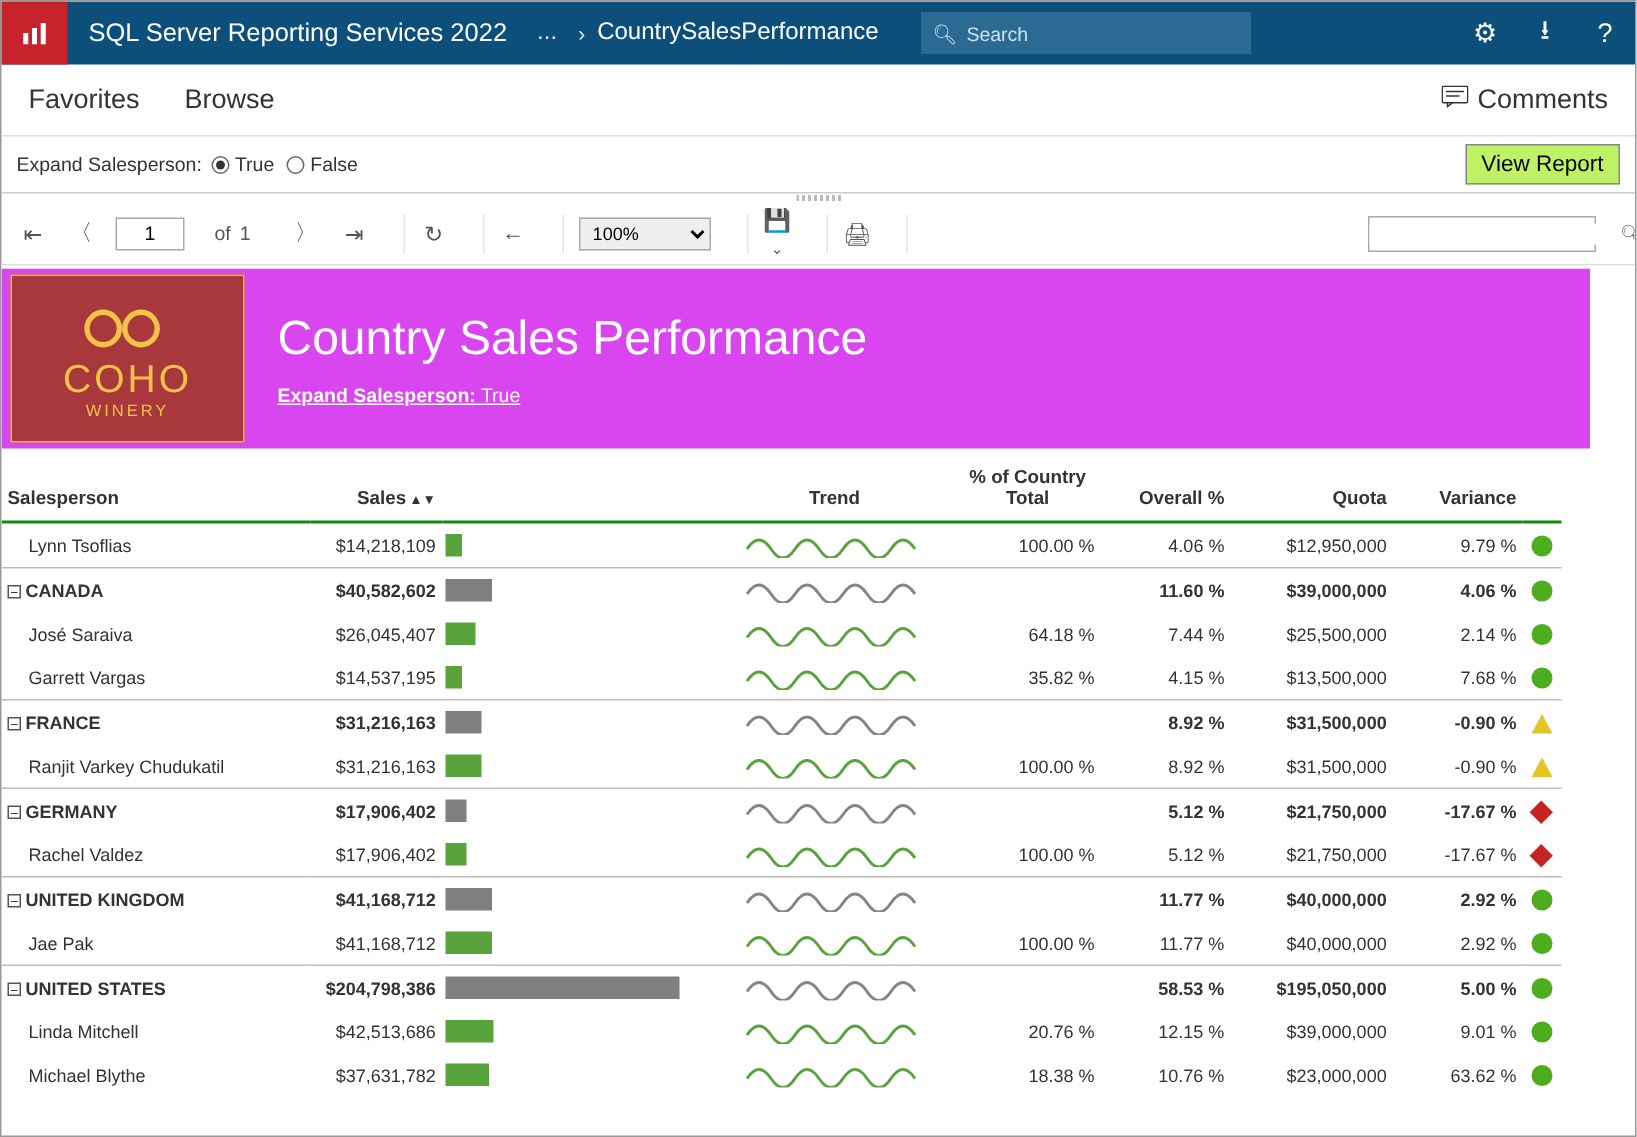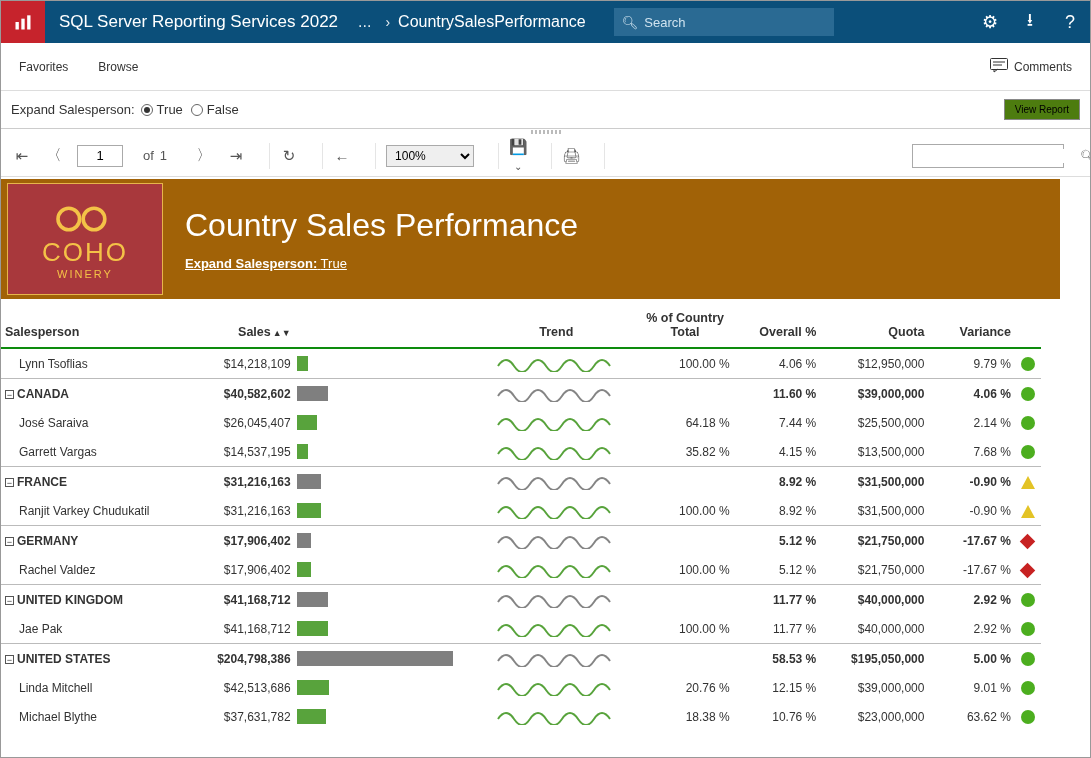--- a/index.html
+++ b/index.html
@@ -12,54 +12,54 @@
 .hdr-title { padding: 0 14px; font-size: 17px; font-weight: 400; }
 .hdr-crumb { display: flex; align-items: center; font-size: 16px; }
 .hdr-ellipsis { padding: 0 6px; opacity: .9; }
 .hdr-chev { padding: 0 8px; opacity: .9; font-size: 14px; }
 .hdr-search { margin-left: 28px; background: #2a6a93; height: 28px; width: 220px; display: flex; align-items: center; padding: 0 8px; color: #cfe3ef; font-size: 13px; }
 .hdr-search .mag { margin-right: 6px; font-size: 13px; }
 .hdr-spacer { flex: 1; }
 .hdr-ico { width: 40px; text-align: center; font-size: 18px; cursor: pointer; }
 
 
-.tabs { height: 48px; display: flex; align-items: center; padding: 0 18px; border-bottom: 1px solid #ddd; font-size: 12px; color: #333; }
+.tabs { height: 48px; display: flex; align-items: center; padding: 0 18px; border-bottom: 1px solid #ddd; font-size: 18px; color: #333; }
 .tabs a { margin-right: 30px; cursor: pointer; }
 .tabs-spacer { flex: 1; }
 .comments { display: flex; align-items: center; gap: 6px; cursor: pointer; }
 
 
 .param { height: 38px; display: flex; align-items: center; padding: 0 10px; border-bottom: 1px solid #ccc; font-size: 13px; color: #333; }
 .param .plabel { margin-right: 6px; }
 .param .radio { display: inline-flex; align-items: center; margin-right: 8px; }
 .param .rcircle { width: 12px; height: 12px; border: 1px solid #666; border-radius: 50%; margin-right: 4px; display: inline-flex; align-items: center; justify-content: center; }
 .param .rcircle.sel::after { content: ""; width: 6px; height: 6px; background: #333; border-radius: 50%; }
 .param-spacer { flex: 1; }
-.viewbtn { border: 1px solid #888; background: #4d7c0f; padding: 4px 10px; font-size: 10px; cursor: pointer; }
+.viewbtn { border: 1px solid #888; background: #bef264; padding: 4px 10px; font-size: 15px; cursor: pointer; }
 
 .gripper { height: 6px; display:flex; justify-content:center; align-items:center; }
 .gripper div { width:30px; height:4px; background:repeating-linear-gradient(90deg,#bbb 0 2px,transparent 2px 4px); }
 
 
 .vt { height: 42px; display: flex; align-items: center; padding: 0 12px; border-bottom: 1px solid #ddd; font-size: 13px; color: #555; }
 .vt > * { margin-right: 14px; }
 .vt .sep { width: 1px; height: 26px; background: #e5e5e5; margin: 0 10px; }
 .vt .ico { width: 18px; text-align: center; cursor: pointer; font-size: 15px; }
 .vt .page-input { width: 46px; height: 22px; border: 1px solid #aaa; text-align: center; font-size: 13px; }
 .vt .of { margin: 0 6px; }
 .vt select { height: 22px; border: 1px solid #aaa; font-size: 12px; width: 88px; padding: 0 4px; }
 .vt .last { flex: 1; }
 .vt .findbox { display: flex; align-items: center; border: 1px solid #aaa; height: 24px; width: 152px; }
 .vt .findbox input { border: none; outline: none; flex: 1; font-size: 12px; padding: 0 4px; }
 .vt .findbox .fdiv { width:1px; height:16px; background:#ccc; margin:0 4px; }
 
 
 .rpt-scroll { position: absolute; top: 178px; left: 0; right: 10px; bottom: 0; overflow-y: auto; }
 .rpt { width: 1059px; }
-.banner { background: #a16207; height: 120px; display: flex; align-items: center; padding: 4px 6px; }
+.banner { background: #d946ef; height: 120px; display: flex; align-items: center; padding: 4px 6px; }
 .blogo { width: 156px; height: 112px; background: #a8383c; border: 1px solid #e7b54b; display: flex; flex-direction: column; align-items: center; justify-content: center; color: #f4c247; }
 .blogo svg { width: 72px; height: 40px; }
 .blogo .bl1 { font-size: 26px; letter-spacing: 2px; margin-top:-2px; }
 .blogo .bl2 { font-size: 11px; letter-spacing: 2px; }
 .btxt { margin-left: 22px; color: #fff; }
 .btitle { font-size: 32px; font-weight: 300; }
 .bparam { margin-top: 12px; font-size: 13px; text-decoration: underline; }
 .bparam b { font-weight: 600; }
 
 

